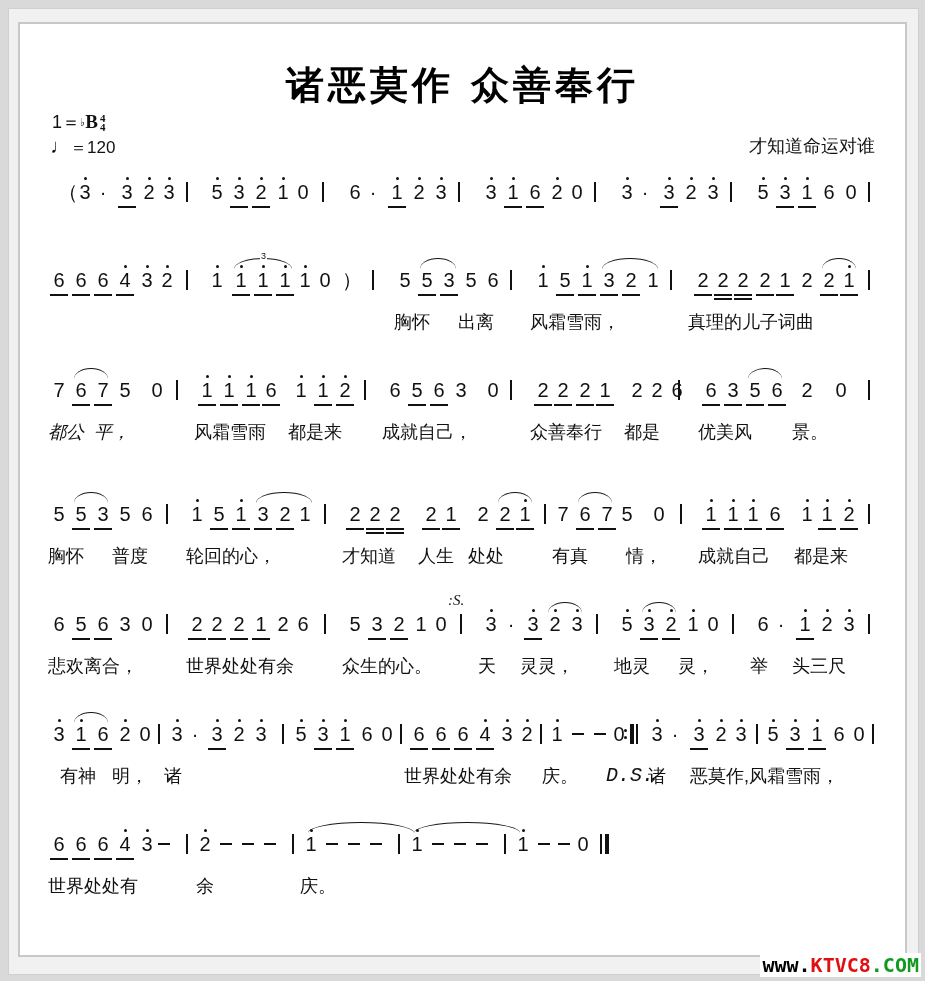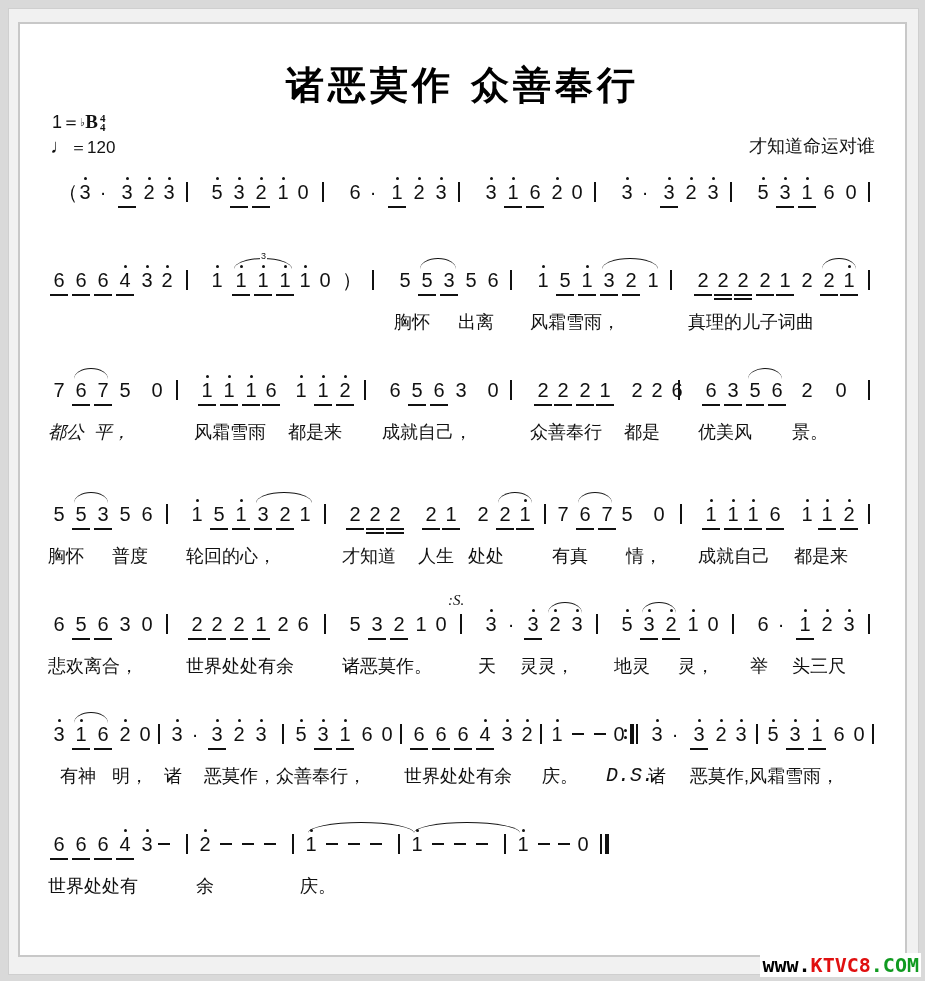--- a/index.html
+++ b/index.html
@@ -268,21 +268,21 @@
       <div class="tok" style="left: 774px;"><span>·</span></div>
       <div class="tok" style="left: 798px;"><span>1</span><span class="d" style="top: -3px;"></span><span class="u1"></span></div>
       <div class="tok" style="left: 820px;"><span>2</span><span class="d" style="top: -3px;"></span></div>
       <div class="tok" style="left: 842px;"><span>3</span><span class="d" style="top: -3px;"></span></div>
       <div class="bar" style="left: 868px;"></div>
       <div class="slur" style="left: 548px; width: 34px; top: -10px;"></div>
       <div class="slur" style="left: 642px; width: 34px; top: -10px;"></div>
       <div class="segno" style="left: 448px; top: -20px;">:S.</div>
       <div class="lyr" style="left: 48px; top: 42px;">悲欢离合，</div>
       <div class="lyr" style="left: 186px; top: 42px;">世界处处有余</div>
-      <div class="lyr" style="left: 342px; top: 42px;">诸恶莫作。</div>
+      <div class="lyr" style="left: 342px; top: 42px;">众生的心。</div>
       <div class="lyr" style="left: 478px; top: 42px;">天</div>
       <div class="lyr" style="left: 520px; top: 42px;">灵灵，</div>
       <div class="lyr" style="left: 614px; top: 42px;">地灵</div>
       <div class="lyr" style="left: 678px; top: 42px;">灵，</div>
       <div class="lyr" style="left: 750px; top: 42px;">举</div>
       <div class="lyr" style="left: 792px; top: 42px;">头三尺</div>
     </div>
     <div class="row" style="top: 722px;">
       <div class="tok" style="left: 52px;"><span>3</span><span class="d" style="top: -3px;"></span></div>
       <div class="tok" style="left: 74px;"><span>1</span><span class="d" style="top: -3px;"></span><span class="u1"></span></div>
@@ -328,21 +328,20 @@
       <div class="tok" style="left: 766px;"><span>5</span><span class="d" style="top: -3px;"></span></div>
       <div class="tok" style="left: 788px;"><span>3</span><span class="d" style="top: -3px;"></span><span class="u1"></span></div>
       <div class="tok" style="left: 810px;"><span>1</span><span class="d" style="top: -3px;"></span><span class="u1"></span></div>
       <div class="tok" style="left: 832px;"><span>6</span></div>
       <div class="tok" style="left: 852px;"><span>0</span></div>
       <div class="bar" style="left: 872px;"></div>
       <div class="slur" style="left: 74px; width: 34px; top: -10px;"></div>
       <div class="lyr" style="left: 60px; top: 42px;">有神</div>
       <div class="lyr" style="left: 112px; top: 42px;">明，</div>
       <div class="lyr" style="left: 164px; top: 42px;">诸</div>
-      <div class="lyr" style="left: 204px; top: 42px;">恶莫作，众善奉行，</div>
       <div class="lyr" style="left: 404px; top: 42px;">世界处处有余</div>
       <div class="lyr" style="left: 542px; top: 42px;">庆。</div>
       <div class="lyr ds" style="left: 606px; top: 42px;">D.S.</div>
       <div class="lyr" style="left: 648px; top: 42px;">诸</div>
       <div class="lyr" style="left: 690px; top: 42px;">恶莫作,风霜雪雨，</div>
     </div>
     <div class="row" style="top: 832px;">
       <div class="tok" style="left: 52px;"><span>6</span><span class="u1"></span></div>
       <div class="tok" style="left: 74px;"><span>6</span><span class="u1"></span></div>
       <div class="tok" style="left: 96px;"><span>6</span><span class="u1"></span></div>

